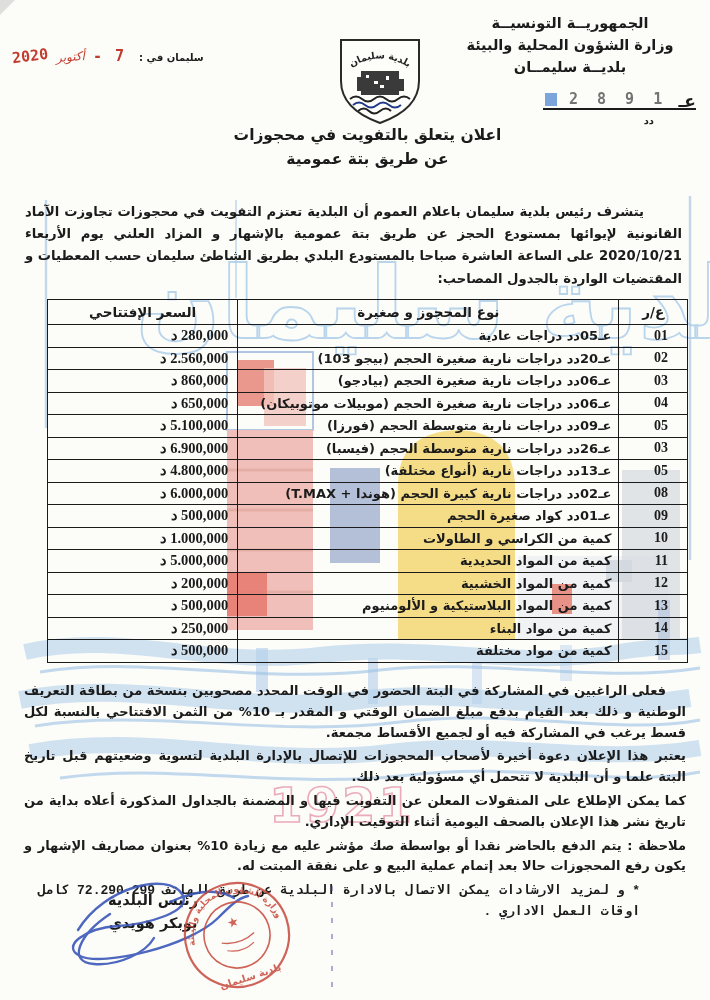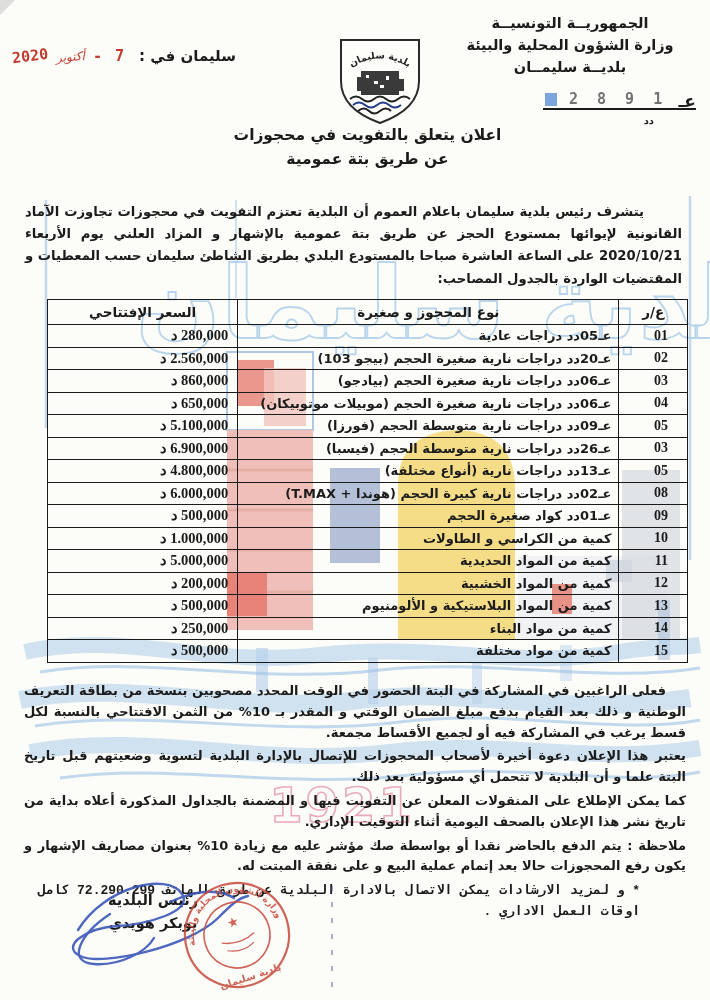--- a/index.html
+++ b/index.html
@@ -22,21 +22,21 @@
         font-weight:bold;letter-spacing:5px;white-space:nowrap;
         font-family:"DejaVu Sans Mono",monospace;}
   .ref-blot{position:absolute;left:2px;bottom:12px;width:12px;height:13px;background:#5b8fd4;opacity:.8;}
 
   .date-line{position:absolute;top:47px;left:12px;direction:ltr;display:flex;align-items:baseline;gap:8px;}
   .date-year{color:#c23b2e;font-weight:bold;font-size:15px;transform:rotate(-7deg);
         font-family:"DejaVu Sans Mono",monospace;}
   .date-month{color:#c23b2e;font-size:12px;font-style:italic;transform:rotate(-4deg);}
   .date-day{color:#c23b2e;font-weight:bold;font-size:15px;letter-spacing:2px;
         font-family:"DejaVu Sans Mono",monospace;}
-  .date-label{direction:rtl;font-weight:bold;font-size:15px;color:#1b1b1b;margin-left:5px;}
+  .date-label{direction:rtl;font-weight:bold;font-size:10px;color:#1b1b1b;margin-left:5px;}
 
   .logo-wrap{position:absolute;top:35px;left:330px;width:100px;height:92px;}
 
   .doc-title{position:absolute;top:123px;left:195px;width:345px;text-align:center;
         font-size:15.5px;font-weight:bold;line-height:1.55;}
 
   .intro{position:absolute;top:201px;right:28px;left:25px;font-size:13.2px;font-weight:bold;
         line-height:1.68;text-align:justify;text-indent:38px;margin:0;}
 
   table.auction-table{position:absolute;top:299px;right:22px;width:641px;border-collapse:collapse;direction:rtl;}

